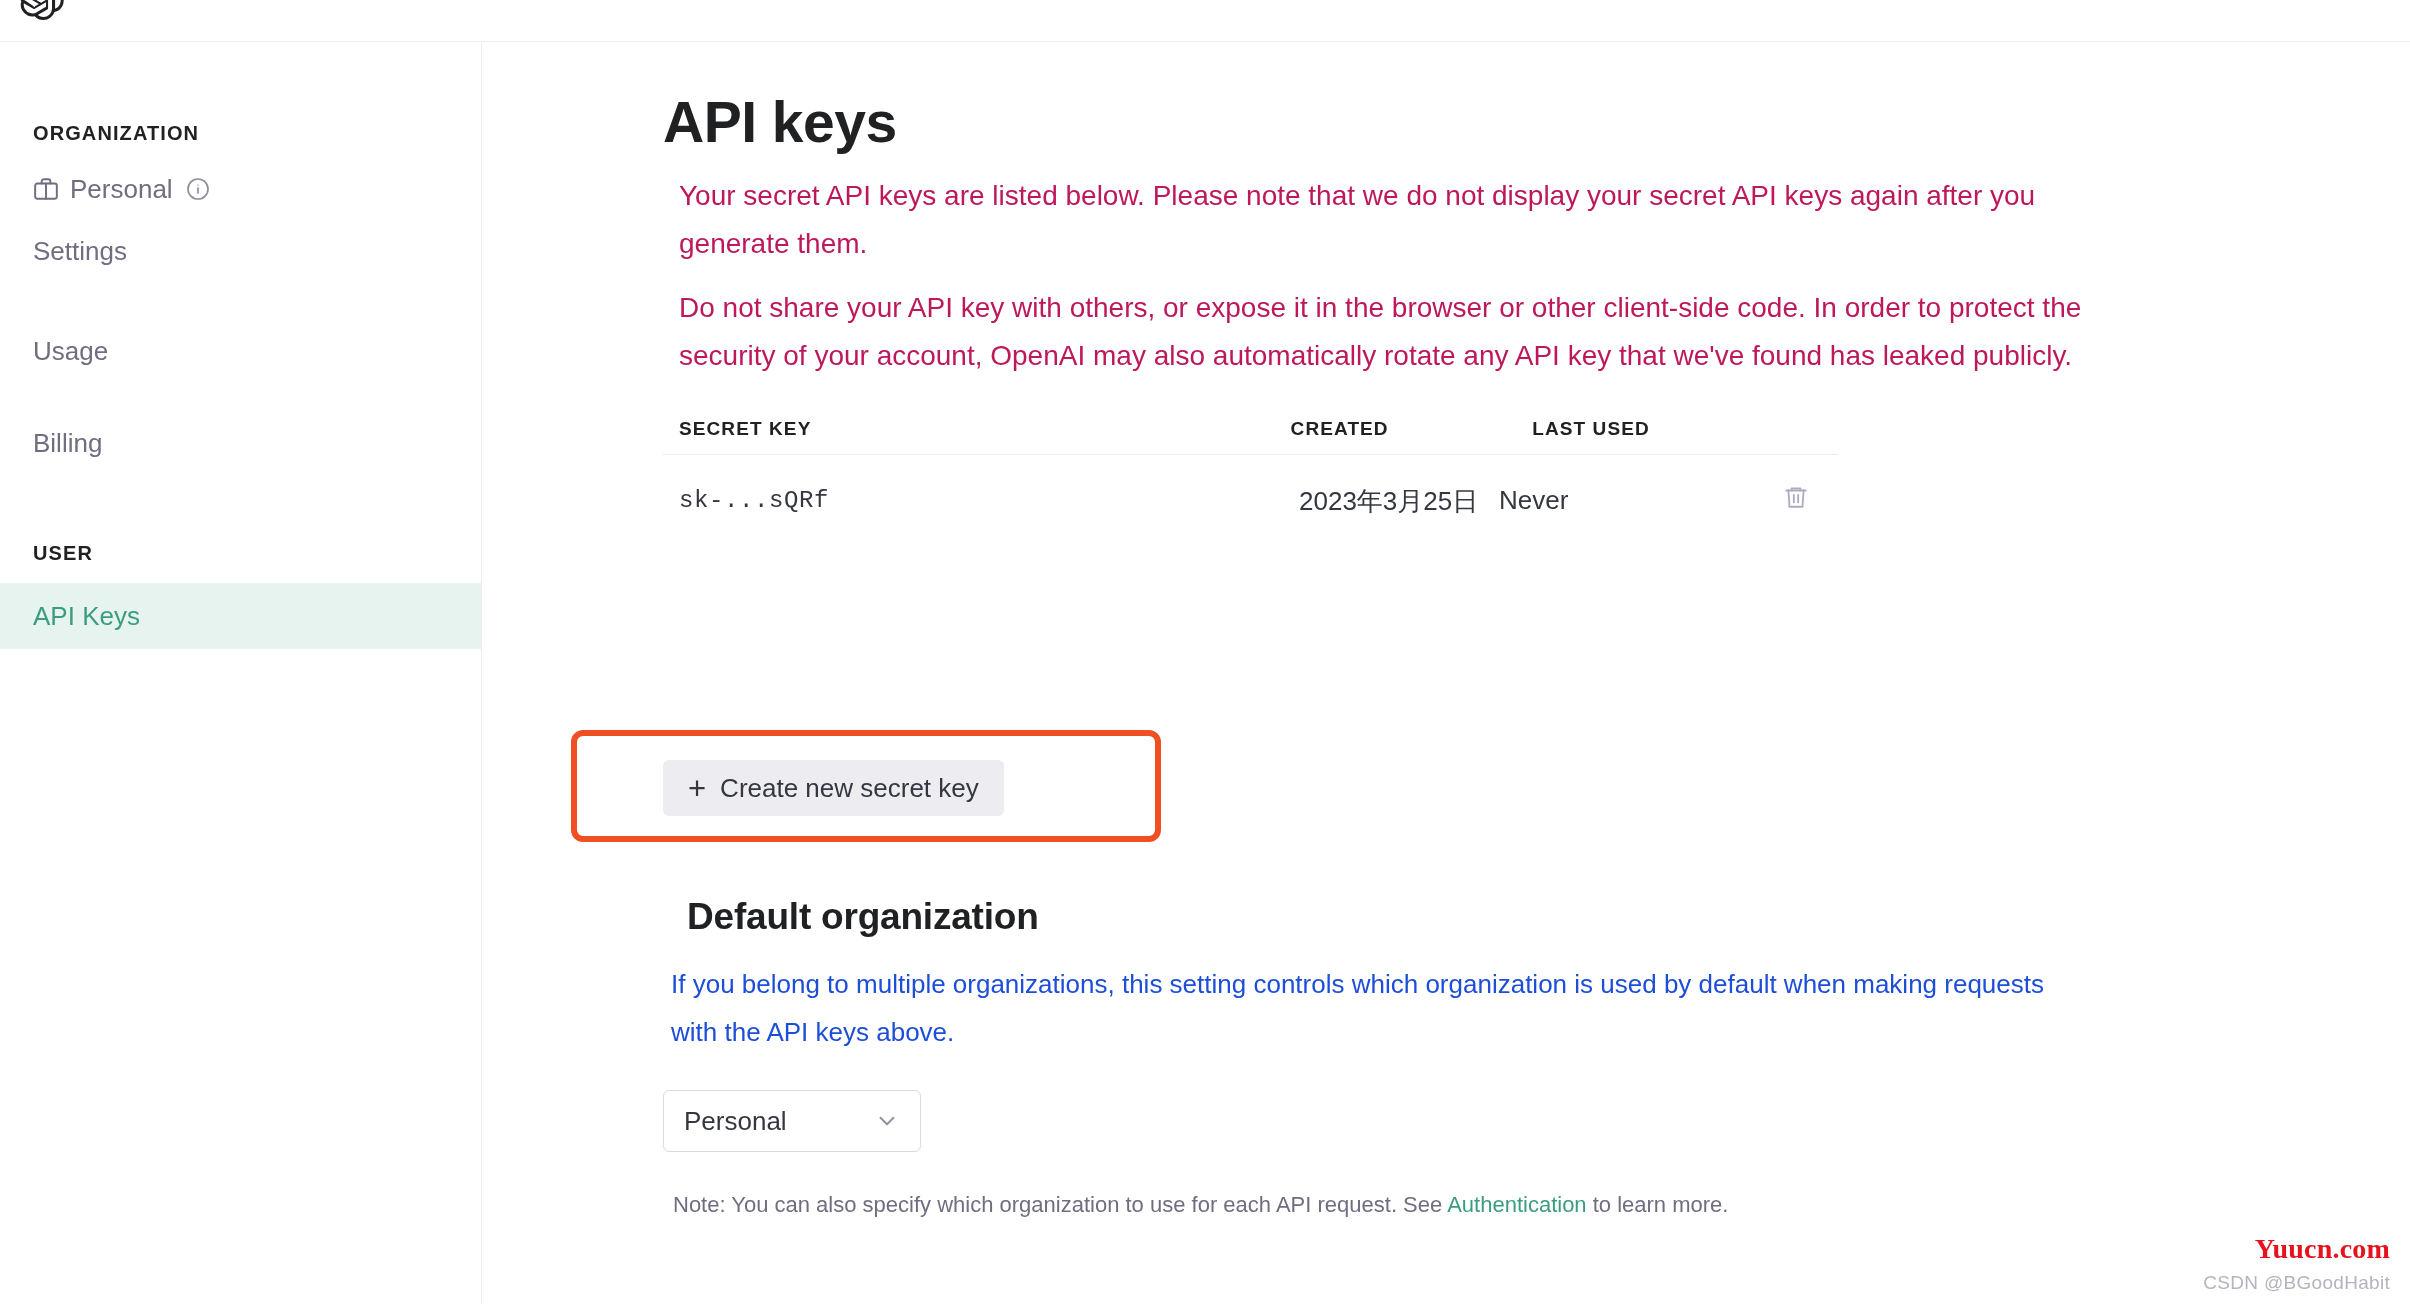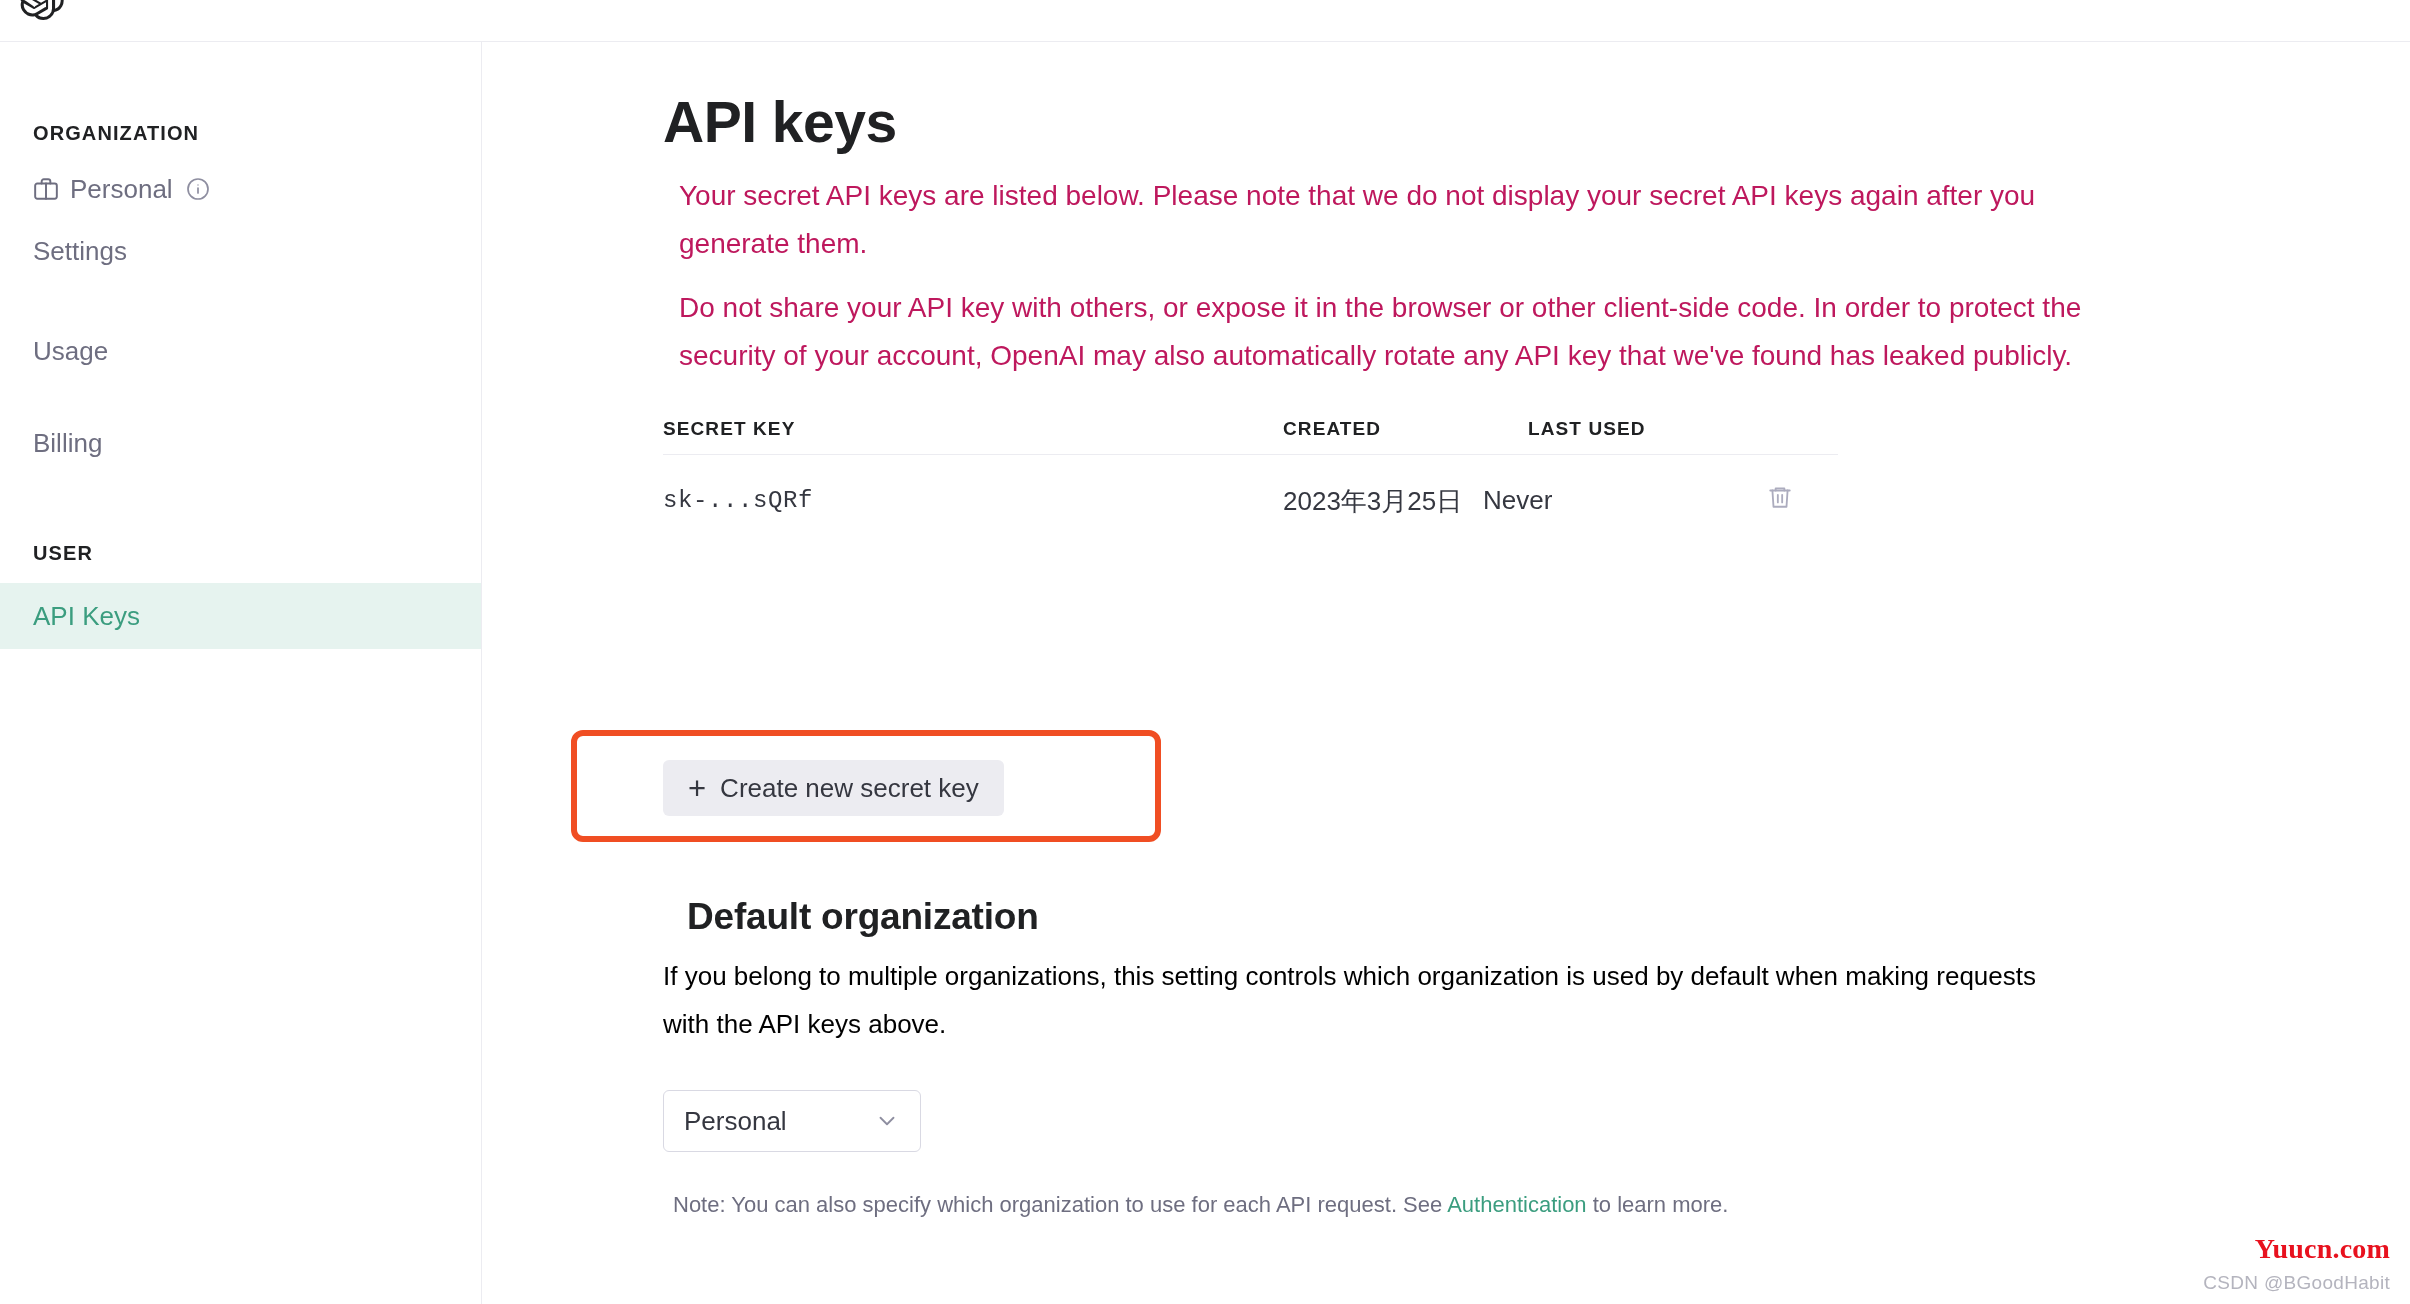--- a/index.html
+++ b/index.html
@@ -125,21 +125,21 @@
   .keys-table {
     margin-top: 38px;
     width: 1175px;
   }
   .keys-head {
     display: flex;
     align-items: flex-end;
     padding-bottom: 14px;
     border-bottom: 1px solid #ececf1;
   }
-  .col-key   { width: 620px; }
+  .col-key   { width: 620px; margin-left: 16px; }
   .col-made  { width: 245px; }
   .col-used  { width: 230px; }
   .col-act   { width: 80px; }
 
   .keys-head span {
     font-size: 19px;
     font-weight: 700;
     letter-spacing: 1.1px;
     color: #202123;
     text-transform: uppercase;
@@ -213,24 +213,24 @@
     font-size: 37px;
     font-weight: 700;
     color: #202123;
     letter-spacing: -0.2px;
   }
   .org-para {
     position: absolute;
     left: 180px;
     top: 910px;
     width: 1420px;
-    margin: 0;
+    margin: 8px;
     font-size: 26px;
     line-height: 48px;
-    color: #000000;
+    color: #1d4ed8;
   }
   .org-select {
     position: absolute;
     left: 180px;
     top: 1048px;
     width: 258px;
     height: 62px;
     border: 1px solid #d9d9e3;
     border-radius: 6px;
     box-sizing: border-box;

